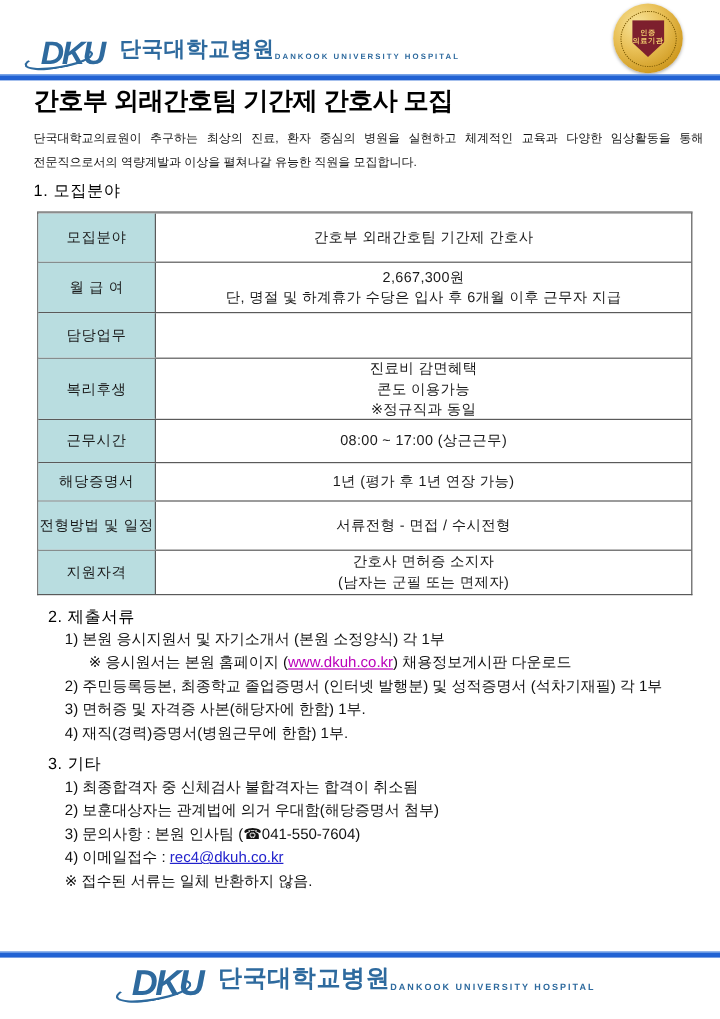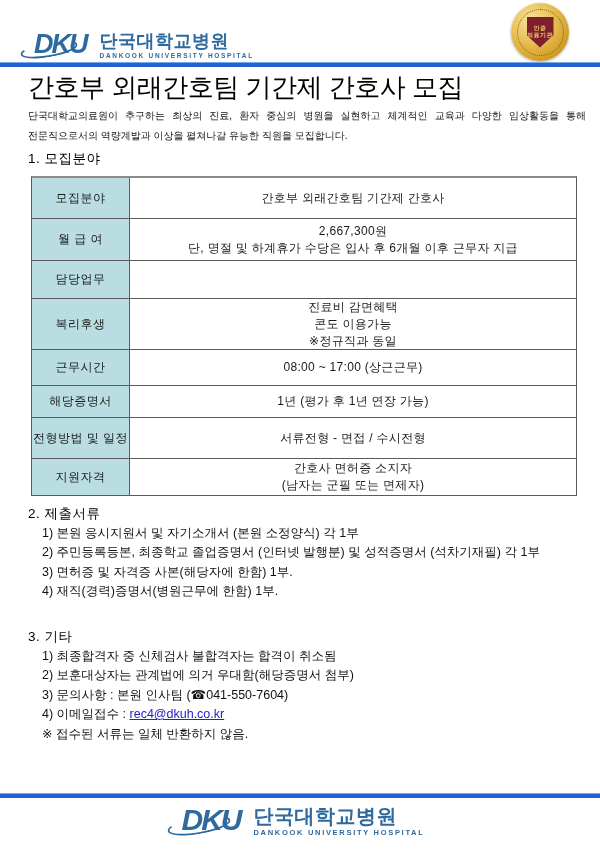--- a/index.html
+++ b/index.html
@@ -17,23 +17,23 @@
     position:relative; font-weight:bold; font-style:italic;
     color:#2e6a9e; font-size:27px; line-height:30px; letter-spacing:-2px;
     padding:0 6px;
   }
   .dku-mark .swoosh {
     position:absolute; left:-8px; top:13px; width:58px; height:15px;
     border:2px solid #2e6a9e; border-radius:50%;
     border-top-color:transparent; transform:rotate(-10deg);
     pointer-events:none;
   }
-  .dku-text { display:flex; flex-direction:column; padding-top:2px; }
+  .dku-text { display:flex; padding-top:2px; }
   .dku-ko { color:#2e6a9e; font-weight:bold; font-size:18px; line-height:20px; letter-spacing:0.5px; }
-  .dku-en { color:#2e6a9e; font-weight:bold; font-size:6.5px; letter-spacing:1.7px; margin-top:1px; }
+  .dku-en { color:#2e6a9e; font-weight:bold; font-size:6.5px; letter-spacing:1.7px; margin-top:13px; }
 
   .footer-logo .dku-mark { font-size:30px; line-height:33px; }
   .footer-logo .dku-mark .swoosh { width:64px; height:17px; top:14px; }
   .footer-logo .dku-ko { font-size:20px; line-height:22px; }
   .footer-logo .dku-en { font-size:7.5px; }
 
   
   .seal {
     width:58px; height:58px; border-radius:50%;
     background:radial-gradient(circle at 35% 30%, #f8e49a 0%, #e8bf55 40%, #d09b22 75%, #b07e12 100%);
@@ -48,21 +48,21 @@
   .seal-shield {
     width:27px; height:31px; background:#7d1f2d;
     clip-path:polygon(0 0, 100% 0, 100% 60%, 50% 100%, 0 60%);
     display:flex; flex-direction:column; align-items:center; justify-content:center;
     color:#f3cf6f; font-size:6px; font-weight:bold; text-align:center; line-height:7px;
     letter-spacing:0.5px;
   }
 
   
   .blue-rule { left:0; width:600px; height:5px; background:#2262d3; border-top:1px solid #7aa6e8; }
-  .doc-title { left:28px; top:70px; font-size:26px; font-weight:normal; letter-spacing:-0.5px; color:#000; }
+  .doc-title { left:28px; top:70px; font-size:21px; font-weight:bold; letter-spacing:-0.5px; color:#000; }
   .intro {
     left:28px; top:106px; width:558px; font-size:10px; line-height:19.5px;
     text-align:justify; word-break:keep-all; color:#111;
   }
   .sec-heading { font-size:13.5px; color:#000; letter-spacing:0.5px; }
 
   
   .recruit-table {
     left:31px; top:176px; width:546px;
     border:1px solid #5a5a5a; border-top:2px solid #8c8c8c;
@@ -76,21 +76,21 @@
   }
   .td {
     flex:1; display:flex; align-items:center; justify-content:center;
     font-size:12px; color:#1a1a1a; text-align:center; white-space:pre-line;
     line-height:17px; letter-spacing:0.3px;
   }
   .r1{height:41px}.r2{height:42px}.r3{height:38px}.r4{height:51px}
   .r5{height:36px}.r6{height:32px}.r7{height:36px}.r8{height:41px}
 
   
-  .sec { left:28px; width:560px; font-size:12.5px; line-height:19.5px; color:#111; word-break:keep-all; }
+  .sec { left:40px; width:560px; font-size:12.5px; line-height:19.5px; color:#111; word-break:keep-all; }
   .sec .line { white-space:nowrap; }
   .ind1 { padding-left:14px; }
   .ind2 { padding-left:34px; }
   a.link-purple { color:#bb00bb; text-decoration:underline; }
   a.link-blue { color:#2222cc; text-decoration:underline; }
 
   .footer-rule { top:793px; }
   .footer-logo { top:803px; left:0; width:600px; display:flex; justify-content:center; }
 </style>
 </head>
@@ -160,20 +160,21 @@
   <div class="trow r7">
     <div class="th">지원자격</div>
     <div class="td">간호사 면허증 소지자
 (남자는 군필 또는 면제자)</div>
   </div>
 </div>
 
 <div class="abs sec" style="top:504px;">
   <div class="line sec-heading">2. 제출서류</div>
   <div class="line ind1">1) 본원 응시지원서 및 자기소개서 (본원 소정양식) 각 1부</div>
+  <div class="line ind2"><span>※ 응시원서는 본원 홈페이지 (</span><a href="#" class="link-purple">www.dkuh.co.kr</a><span>) 채용정보게시판 다운로드</span></div>
   <div class="line ind1">2) 주민등록등본, 최종학교 졸업증명서 (인터넷 발행분) 및 성적증명서 (석차기재필) 각 1부</div>
   <div class="line ind1">3) 면허증 및 자격증 사본(해당자에 한함) 1부.</div>
   <div class="line ind1">4) 재직(경력)증명서(병원근무에 한함) 1부.</div>
 </div>
 
 <div class="abs sec" style="top:627px;">
   <div class="line sec-heading">3. 기타</div>
   <div class="line ind1">1) 최종합격자 중 신체검사 불합격자는 합격이 취소됨</div>
   <div class="line ind1">2) 보훈대상자는 관계법에 의거 우대함(해당증명서 첨부)</div>
   <div class="line ind1">3) 문의사항 : 본원 인사팀 (☎041-550-7604)</div>

